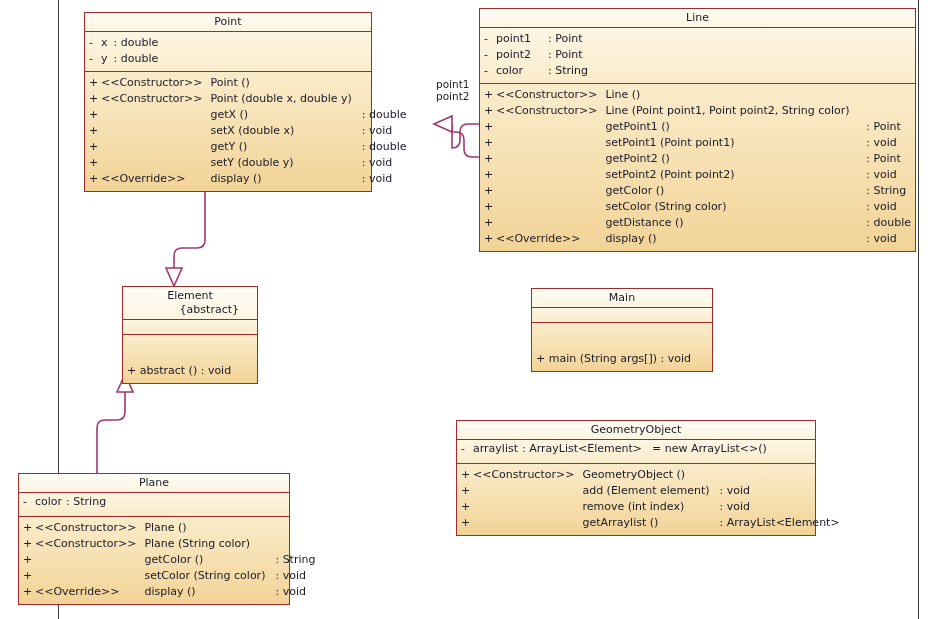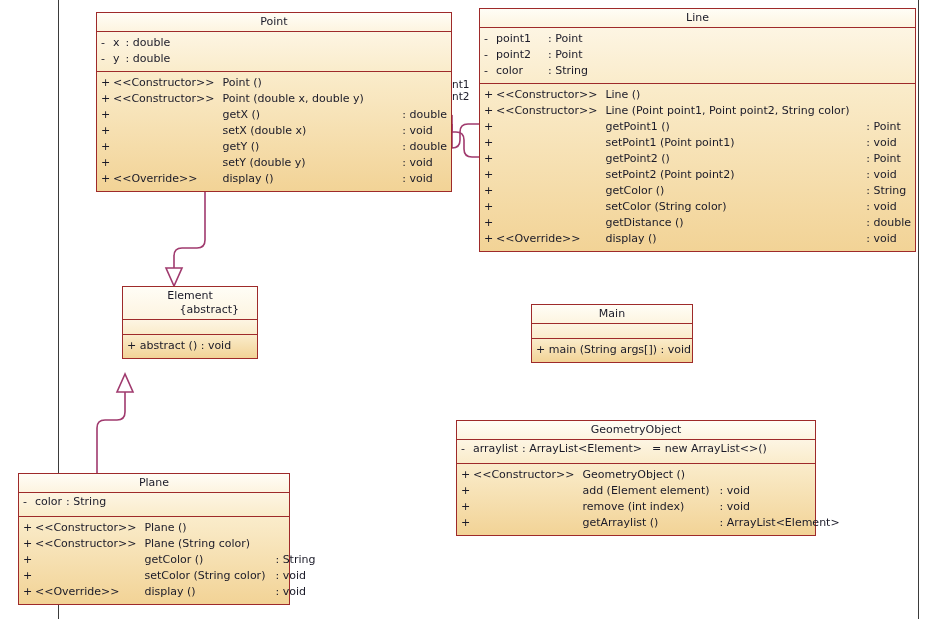--- a/index.html
+++ b/index.html
@@ -107,20 +107,21 @@
     line-height: 16px;
   }
   .attrs-grid .a-name { padding-right: 6px; }
   .attrs-grid .a-type { padding-right: 6px; }
 
   
   .single-op {
     white-space: nowrap;
     height: 16px;
     line-height: 16px;
+    margin-top: 25px;
   }
 
   
   #connectors {
     position: absolute;
     left: 0;
     top: 0;
     width: 948px;
     height: 619px;
     pointer-events: none;
@@ -157,21 +158,21 @@
       <path d="M 479 124 L 468 124 Q 460 124 460 132 L 460 140 Q 460 148 452 148 L 452 124" fill="none" stroke="#a03a6e" stroke-width="1.6"></path>
       <path d="M 479 157 L 472 157 Q 464 157 464 149 L 464 140 Q 464 132 456 132 L 452 132" fill="none" stroke="#a03a6e" stroke-width="1.6"></path>
       <path d="M 452 124 L 452 132" fill="none" stroke="#a03a6e" stroke-width="1.6"></path>
       <polygon points="434,124 452,116 452,132" fill="#ffffff" stroke="#a03a6e" stroke-width="1.6"></polygon>
     </g>
   </svg>
 
   <div class="assoc-label" style="left:436px; top:78px;">point1</div>
   <div class="assoc-label" style="left:436px; top:90px;">point2</div>
 
-  <div class="uml-class" style="left:96px; top:12px; width:356px;">
+  <div class="uml-class" style="left:84px; top:12px; width:288px;">
     <div class="uml-header">Point</div>
     <div class="uml-attrs">
       <div class="attrs-grid">
         <span class="a-vis">-</span>
         <span class="a-name">x</span>
         <span class="a-type">: double</span>
         <span></span>
         <span class="a-vis">-</span>
         <span class="a-name">y</span>
         <span class="a-type">: double</span>
@@ -295,21 +296,21 @@
     <div class="uml-header">
       <span>Element</span>
       <span class="abstract-tag">{abstract}</span>
     </div>
     <div class="uml-attrs empty"></div>
     <div class="uml-ops">
       <div class="single-op">+   abstract ()   : void</div>
     </div>
   </div>
 
-  <div class="uml-class" style="left:531px; top:304px; width:162px;">
+  <div class="uml-class" style="left:531px; top:288px; width:182px;">
     <div class="uml-header">Main</div>
     <div class="uml-attrs empty"></div>
     <div class="uml-ops">
       <div class="single-op">+   main (String args[])   : void</div>
     </div>
   </div>
 
   <div class="uml-class" style="left:456px; top:420px; width:360px;">
     <div class="uml-header">GeometryObject</div>
     <div class="uml-attrs">

